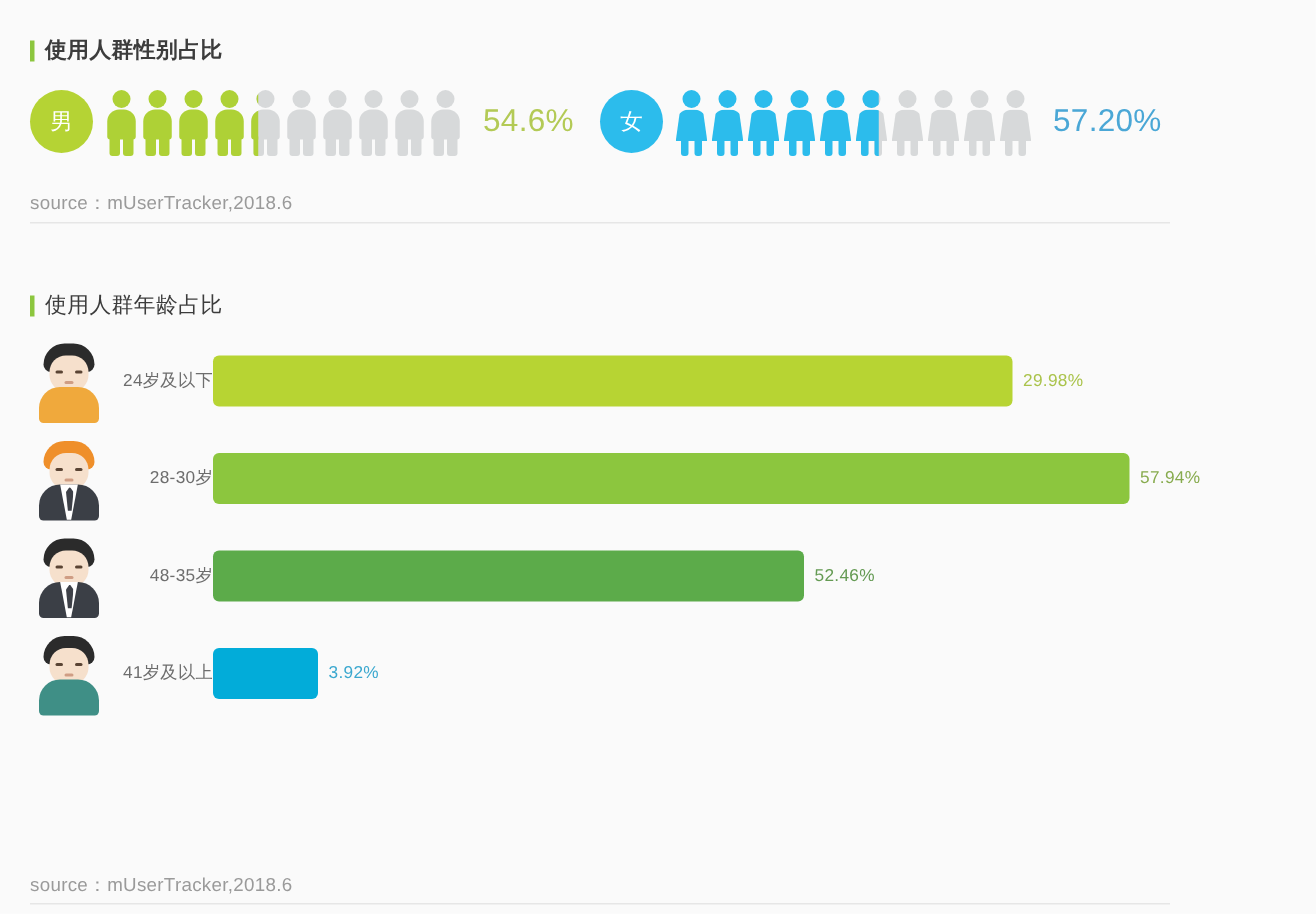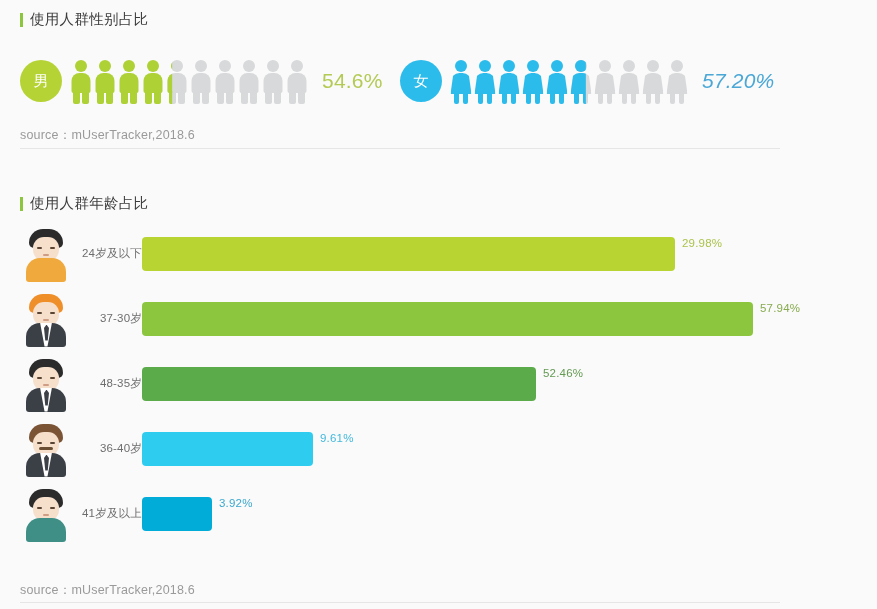--- a/index.html
+++ b/index.html
@@ -42,21 +42,22 @@
   .gender-section {
     position: absolute;
     left: 0;
     top: 0;
     width: 877px;
     height: 152px;
   }
   .gender-title {
     position: absolute;
     left: 20px;
-    top: 10px;
+    top: 24px;
+    font-weight: bold;
   }
   .gender-row {
     position: absolute;
     top: 58px;
     display: flex;
     align-items: center;
   }
   .gender-row.male  { left: 20px; }
   .gender-row.female{ left: 400px; }
 
@@ -134,21 +135,21 @@
   .person.f .legL { left: 4px; }
   .person.f .legR { right: 4px; }
 
   .pct {
     font-size: 21px;
     margin-left: 14px;
     flex: none;
     letter-spacing: 0.2px;
   }
   .pct-male   { color: #b3ca55; }
-  .pct-female { color: #4aa7d6; font-style: italic; }
+  .pct-female { color: #4aa7d6; }
 
   
   .source {
     position: absolute;
     font-size: 12.5px;
     color: #9a9a9a;
     letter-spacing: 0.2px;
   }
   .divider {
     position: absolute;
@@ -268,20 +269,21 @@
     width: 66px;
     flex: none;
     letter-spacing: 0.2px;
     text-align: right;
   }
   .bar-area {
     position: relative;
     flex: 1;
     height: 34px;
     display: flex;
+    align-items: center;
   }
   .bar {
     height: 34px;
     border-radius: 4px;
     flex: none;
   }
   .bar-value {
     font-size: 11.5px;
     margin-left: 7px;
     flex: none;
@@ -477,21 +479,21 @@
           <div class="avatar">
             <span class="av-hair" style="background:#ef8f2a"></span>
             <span class="av-face"></span>
             <span class="av-eyeL"></span>
             <span class="av-eyeR"></span>
             <span class="av-mouth"></span>
             <span class="av-body" style="background:#3b3f46"></span>
             <span class="av-shirt"></span>
             <span class="av-tie"></span>
           </div>
-          <div class="age-label">37-30岁</div>
+          <div class="age-label">28-30岁</div>
           <div class="bar-area">
             <div class="bar" style="width: 611px; background: linear-gradient(rgb(140, 198, 62), rgb(140, 198, 62));"></div>
             <div class="bar-value" style="color: rgb(135, 171, 78);">57.94%</div>
           </div>
         </div>
         <div class="age-row">
           <div class="avatar">
             <span class="av-hair" style="background:#2b2b2b"></span>
             <span class="av-face"></span>
             <span class="av-eyeL"></span>
@@ -502,37 +504,20 @@
             <span class="av-tie"></span>
           </div>
           <div class="age-label">48-35岁</div>
           <div class="bar-area">
             <div class="bar" style="width: 394px; background: linear-gradient(rgb(92, 171, 74), rgb(92, 171, 74));"></div>
             <div class="bar-value" style="color: rgb(100, 154, 83);">52.46%</div>
           </div>
         </div>
         <div class="age-row">
           <div class="avatar">
-            <span class="av-hair" style="background:#7b5436"></span>
-            <span class="av-face"></span>
-            <span class="av-eyeL"></span>
-            <span class="av-eyeR"></span>
-            <span class="av-mustache"></span>
-            <span class="av-body" style="background:#3b3f46"></span>
-            <span class="av-shirt"></span>
-            <span class="av-tie"></span>
-          </div>
-          <div class="age-label">36-40岁</div>
-          <div class="bar-area">
-            <div class="bar" style="width: 171px; background: linear-gradient(rgb(46, 205, 240), rgb(46, 205, 240));"></div>
-            <div class="bar-value" style="color: rgb(69, 184, 221);">9.61%</div>
-          </div>
-        </div>
-        <div class="age-row">
-          <div class="avatar">
             <span class="av-hair" style="background:#2b2b2b"></span>
             <span class="av-face"></span>
             <span class="av-eyeL"></span>
             <span class="av-eyeR"></span>
             <span class="av-mouth"></span>
             <span class="av-body" style="background:#3f8f86"></span>
           </div>
           <div class="age-label">41岁及以上</div>
           <div class="bar-area">
             <div class="bar" style="width: 70px; background: linear-gradient(rgb(2, 172, 217), rgb(2, 172, 217));"></div>

